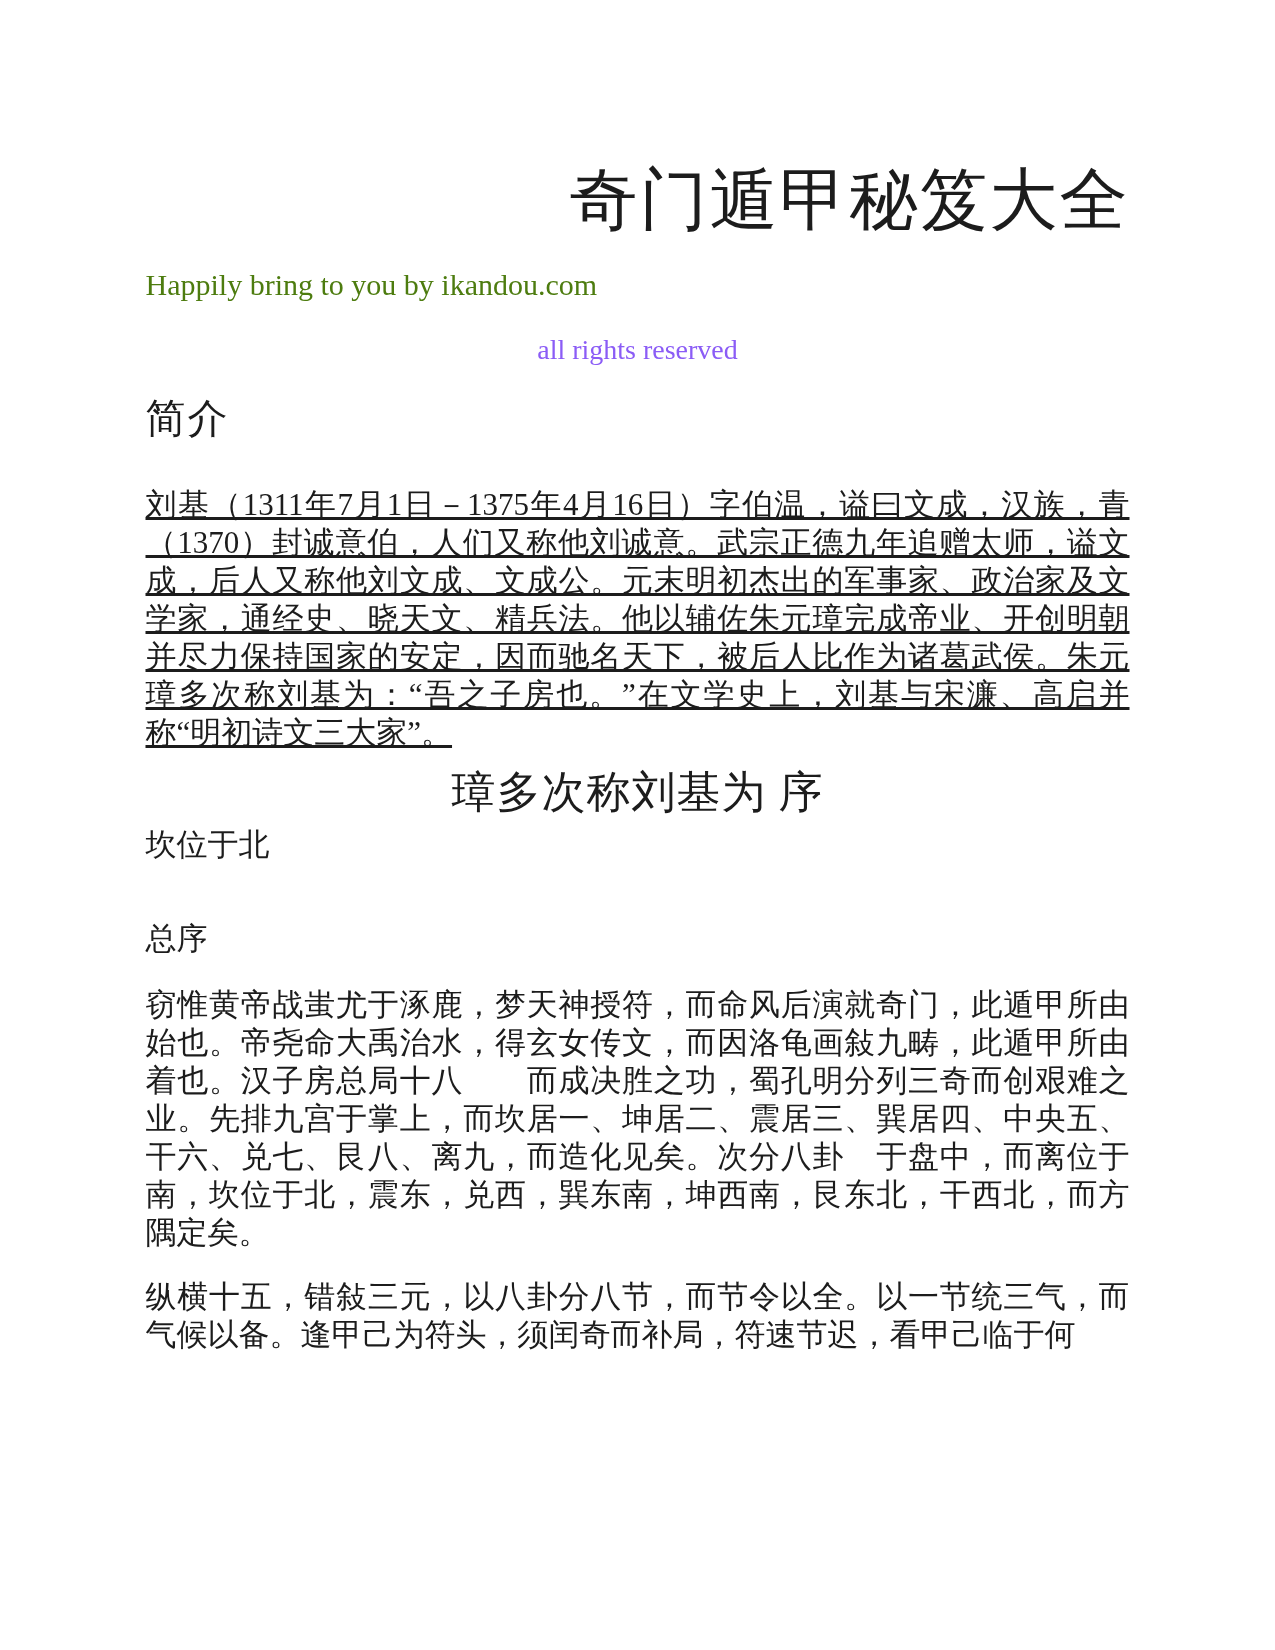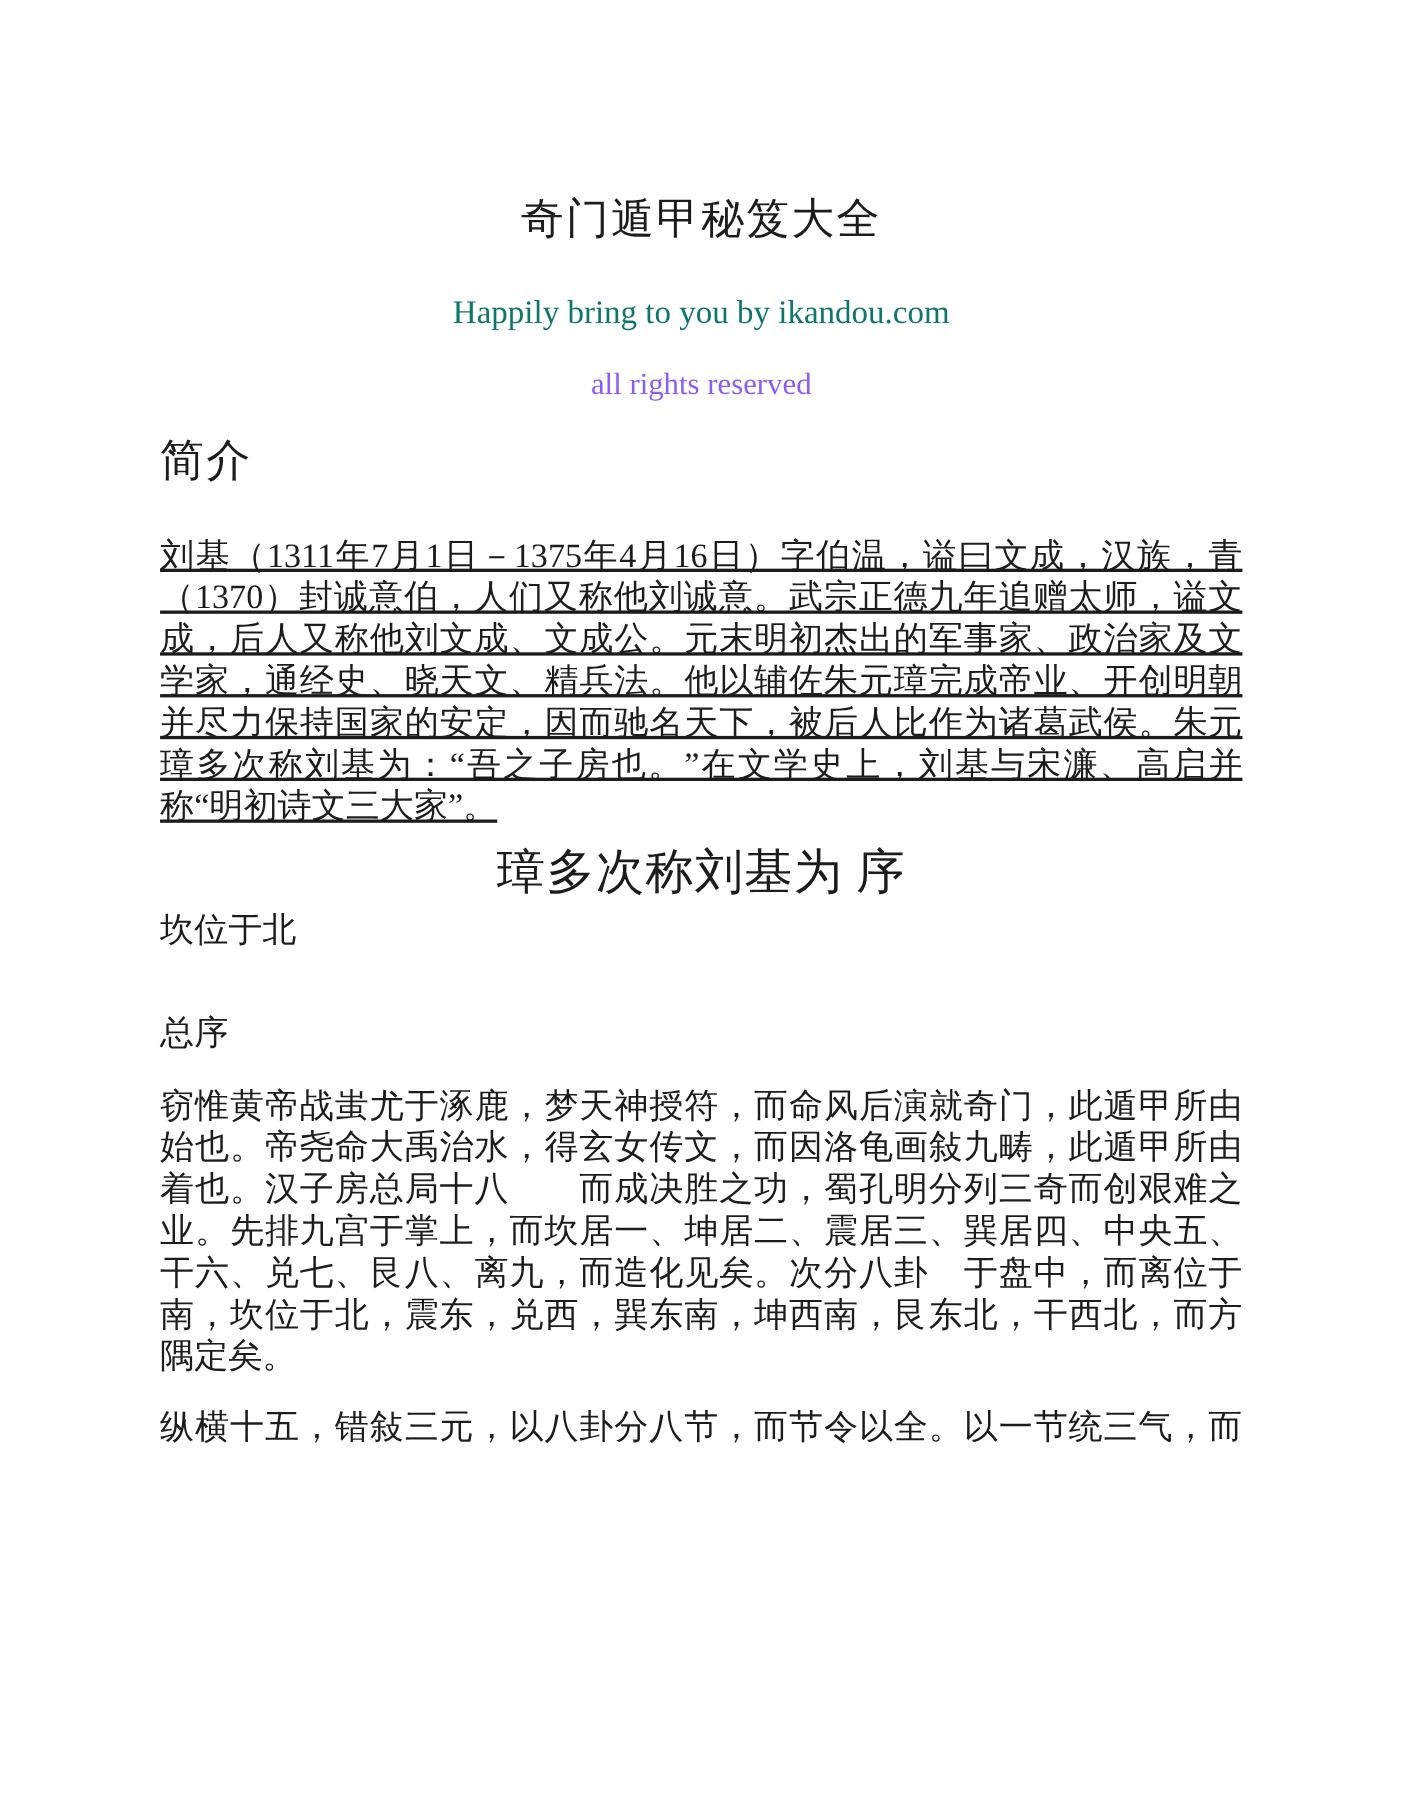--- a/index.html
+++ b/index.html
@@ -13,38 +13,37 @@
     overflow: hidden;
     font-family: "Liberation Serif", "DejaVu Serif", serif;
     color: #1c1c1c;
   }
   .page {
     width: 984px;
     margin: 0 auto;
   }
   .doc-title {
     margin: 168px 0 0;
-    font-size: 39px;
+    font-size: 68px;
     line-height: 64px;
     font-weight: normal;
-    text-align: center;
+    text-align: right;
     letter-spacing: 2px;
   }
   .doc-author {
     margin-top: 40px;
     font-size: 36px;
     line-height: 44px;
     text-align: center;
   }
   .credit-line {
     margin-top: 34px;
     font-size: 30px;
     line-height: 38px;
-    text-align: center;
-    color: #0f766e;
+    color: #4d7c0f;
   }
   .rights-line {
     margin-top: 28px;
     font-size: 28px;
     line-height: 36px;
     text-align: center;
     color: #8b5cf6;
   }
   .heading-intro {
     margin: 26px 0 0;
@@ -118,15 +117,16 @@
     <div class="jline">始也。帝尧命大禹治水，得玄女传文，而因洛龟画敍九畴，此遁甲所由</div>
     <div class="jline">着也。汉子房总局十八　　而成决胜之功，蜀孔明分列三奇而创艰难之</div>
     <div class="jline">业。先排九宫于掌上，而坎居一、坤居二、震居三、巽居四、中央五、</div>
     <div class="jline">干六、兑七、艮八、离九，而造化见矣。次分八卦　于盘中，而离位于</div>
     <div class="jline">南，坎位于北，震东，兑西，巽东南，坤西南，艮东北，干西北，而方</div>
     <div class="line">隅定矣。</div>
   </div>
 
   <div class="para para-last">
     <div class="jline">纵横十五，错敍三元，以八卦分八节，而节令以全。以一节统三气，而</div>
+    <div class="line">气候以备。逢甲己为符头，须闰奇而补局，符速节迟，看甲己临于何</div>
   </div>
 
 </div>
 
 </body></html>

